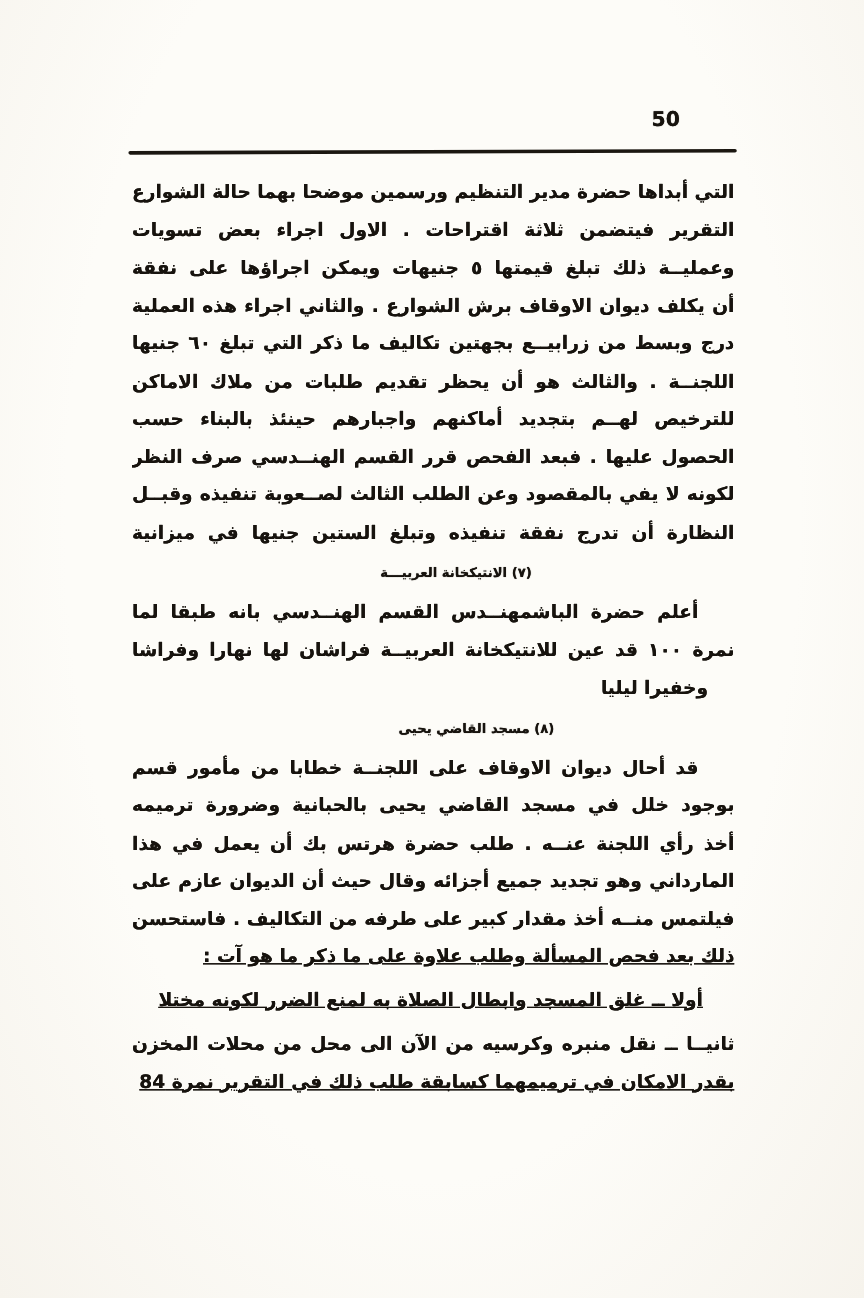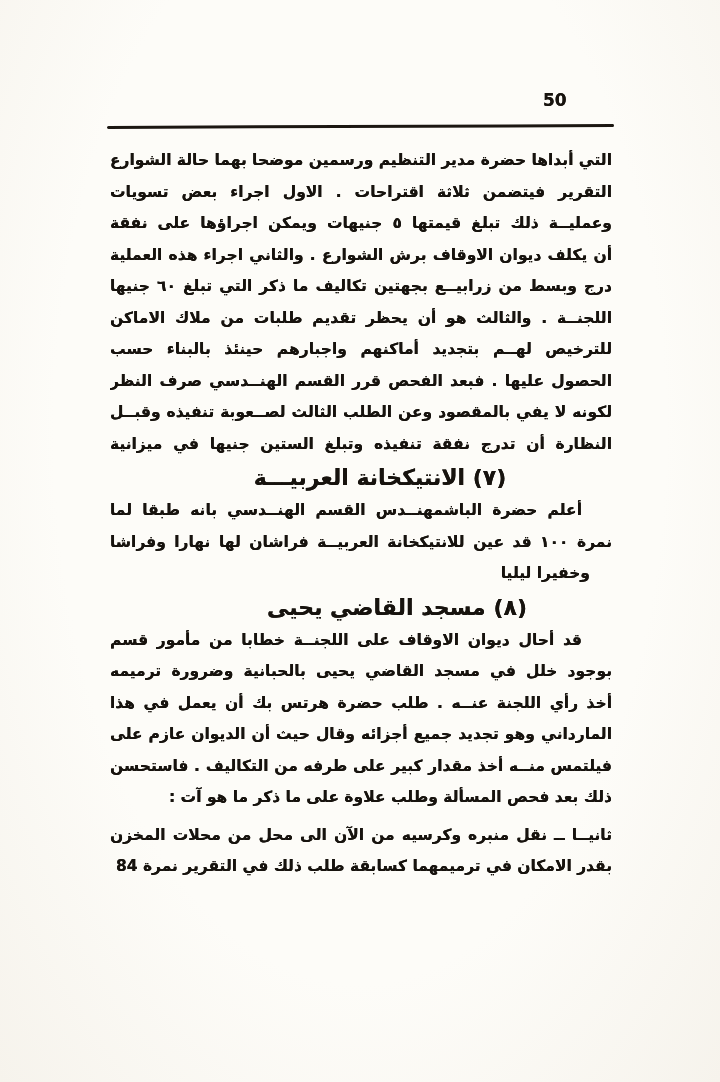--- a/index.html
+++ b/index.html
@@ -35,28 +35,28 @@
     direction:rtl;
   }
   .ln{
     height:31.5px;line-height:31.5px;
     font-size:15.5px;font-weight:bold;
     text-shadow:0 0 .55px #17130e;
     overflow:hidden;
   }
   .jl{text-align:justify;text-align-last:justify;}
   .ind{padding-right:30px;}
-  .el{text-align:center;text-align-last:left;white-space:nowrap;}
+  .el{text-align:center;text-align-last:left;white-space:nowrap;text-decoration:underline;}
   .pl22{padding-left:22px;}
   .pl80{padding-left:80px;}
   .rshort{text-align:center;text-align-last:right;padding-right:22px;white-space:nowrap;}
   .sec-h{
     position:relative;
     margin:3px 0 2px;height:30px;line-height:30px;
-    text-align:center;font-size:22px;font-weight:bold;
+    text-align:center;font-size:11px;font-weight:bold;
     text-shadow:0 0 .6px #17130e;
   }
   .h7{left:19px;}
   .h8{left:36px;}
   .item1{margin-top:4px;}
   .item2{margin-top:6px;}
 </style>
 </head>
 <body>
 
@@ -92,17 +92,18 @@
 
     <div>
       <div class="ln jl ind">قد أحال ديوان الاوقاف على اللجنــة خطابا من مأمور قسم ثالث أوقاف يقول فيــه</div>
       <div class="ln jl">بوجود خلل في مسجد القاضي يحيى بالحبانية وضرورة ترميمه وبالنظر لكونه أثرا رؤي</div>
       <div class="ln jl">أخذ رأي اللجنة عنــه . طلب حضرة هرتس بك أن يعمل في هذا المسجد ما عمل لمسجد</div>
       <div class="ln jl">المارداني وهو تجديد جميع أجزائه وقال حيث أن الديوان عازم على اجراء أعمال فيــه</div>
       <div class="ln jl">فيلتمس منــه أخذ مقدار كبير على طرفه من التكاليف . فاستحسن القسم الهندسي</div>
       <div class="ln el pl80">ذلك بعد فحص المسألة وطلب علاوة على ما ذكر ما هو آت :</div>
     </div>
 
+    <div class="ln el pl22 item1">أولا ــ غلق المسجد وابطال الصلاة به لمنع الضرر لكونه مختلا</div>
     <div class="ln jl item2">ثانيــا ــ نقل منبره وكرسيه من الآن الى محل من محلات المخزن العمومي والاسراع</div>
     <div class="ln el pl22">بقدر الامكان في ترميمهما كسابقة طلب ذلك في التقرير نمرة 84</div>
 
   </div>
 </div>
 
 </body></html>

